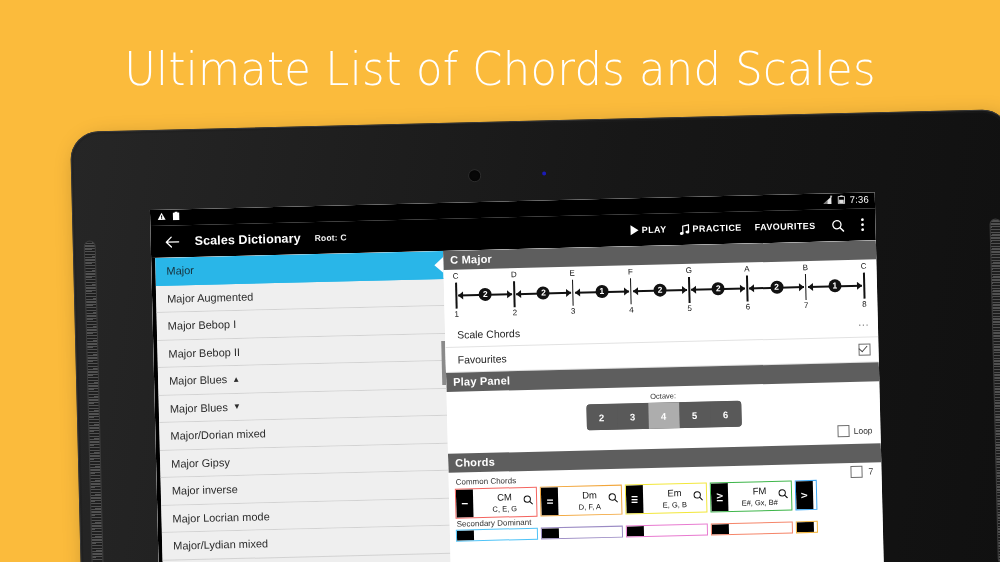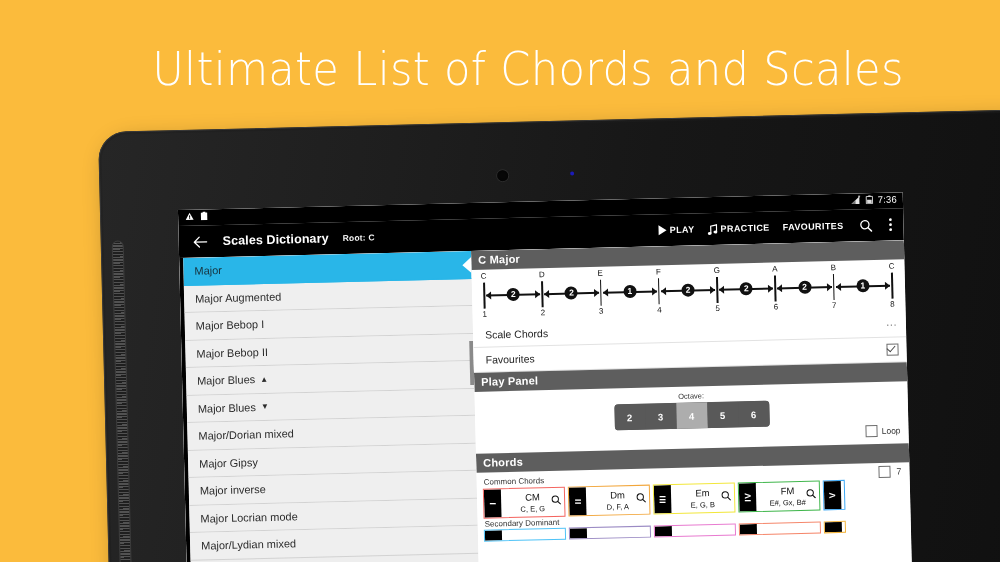--- a/index.html
+++ b/index.html
@@ -1,21 +1,21 @@
 <!DOCTYPE html>
 <html><head>
 <meta charset="utf-8">
 <style>
   html,body{margin:0;padding:0;}
   body{
     width:1000px;height:562px;overflow:hidden;position:relative;
     font-family:"Liberation Sans","DejaVu Sans",sans-serif;
     background:#FBBB3C;
   }
-  #stage{position:absolute;inset:0;overflow:hidden;margin-left:28px;}
+  #stage{position:absolute;inset:0;overflow:hidden;}
 
   
   .bg{position:absolute;inset:0;background:#FBBB3C;}
   .longshadow{
     position:absolute;left:0;top:0;width:1000px;height:562px;
     background:#D9921B;
     clip-path:polygon(735px 150px, 1000px 150px, 1000px 562px, 300px 562px);
     opacity:1;
   }
 

